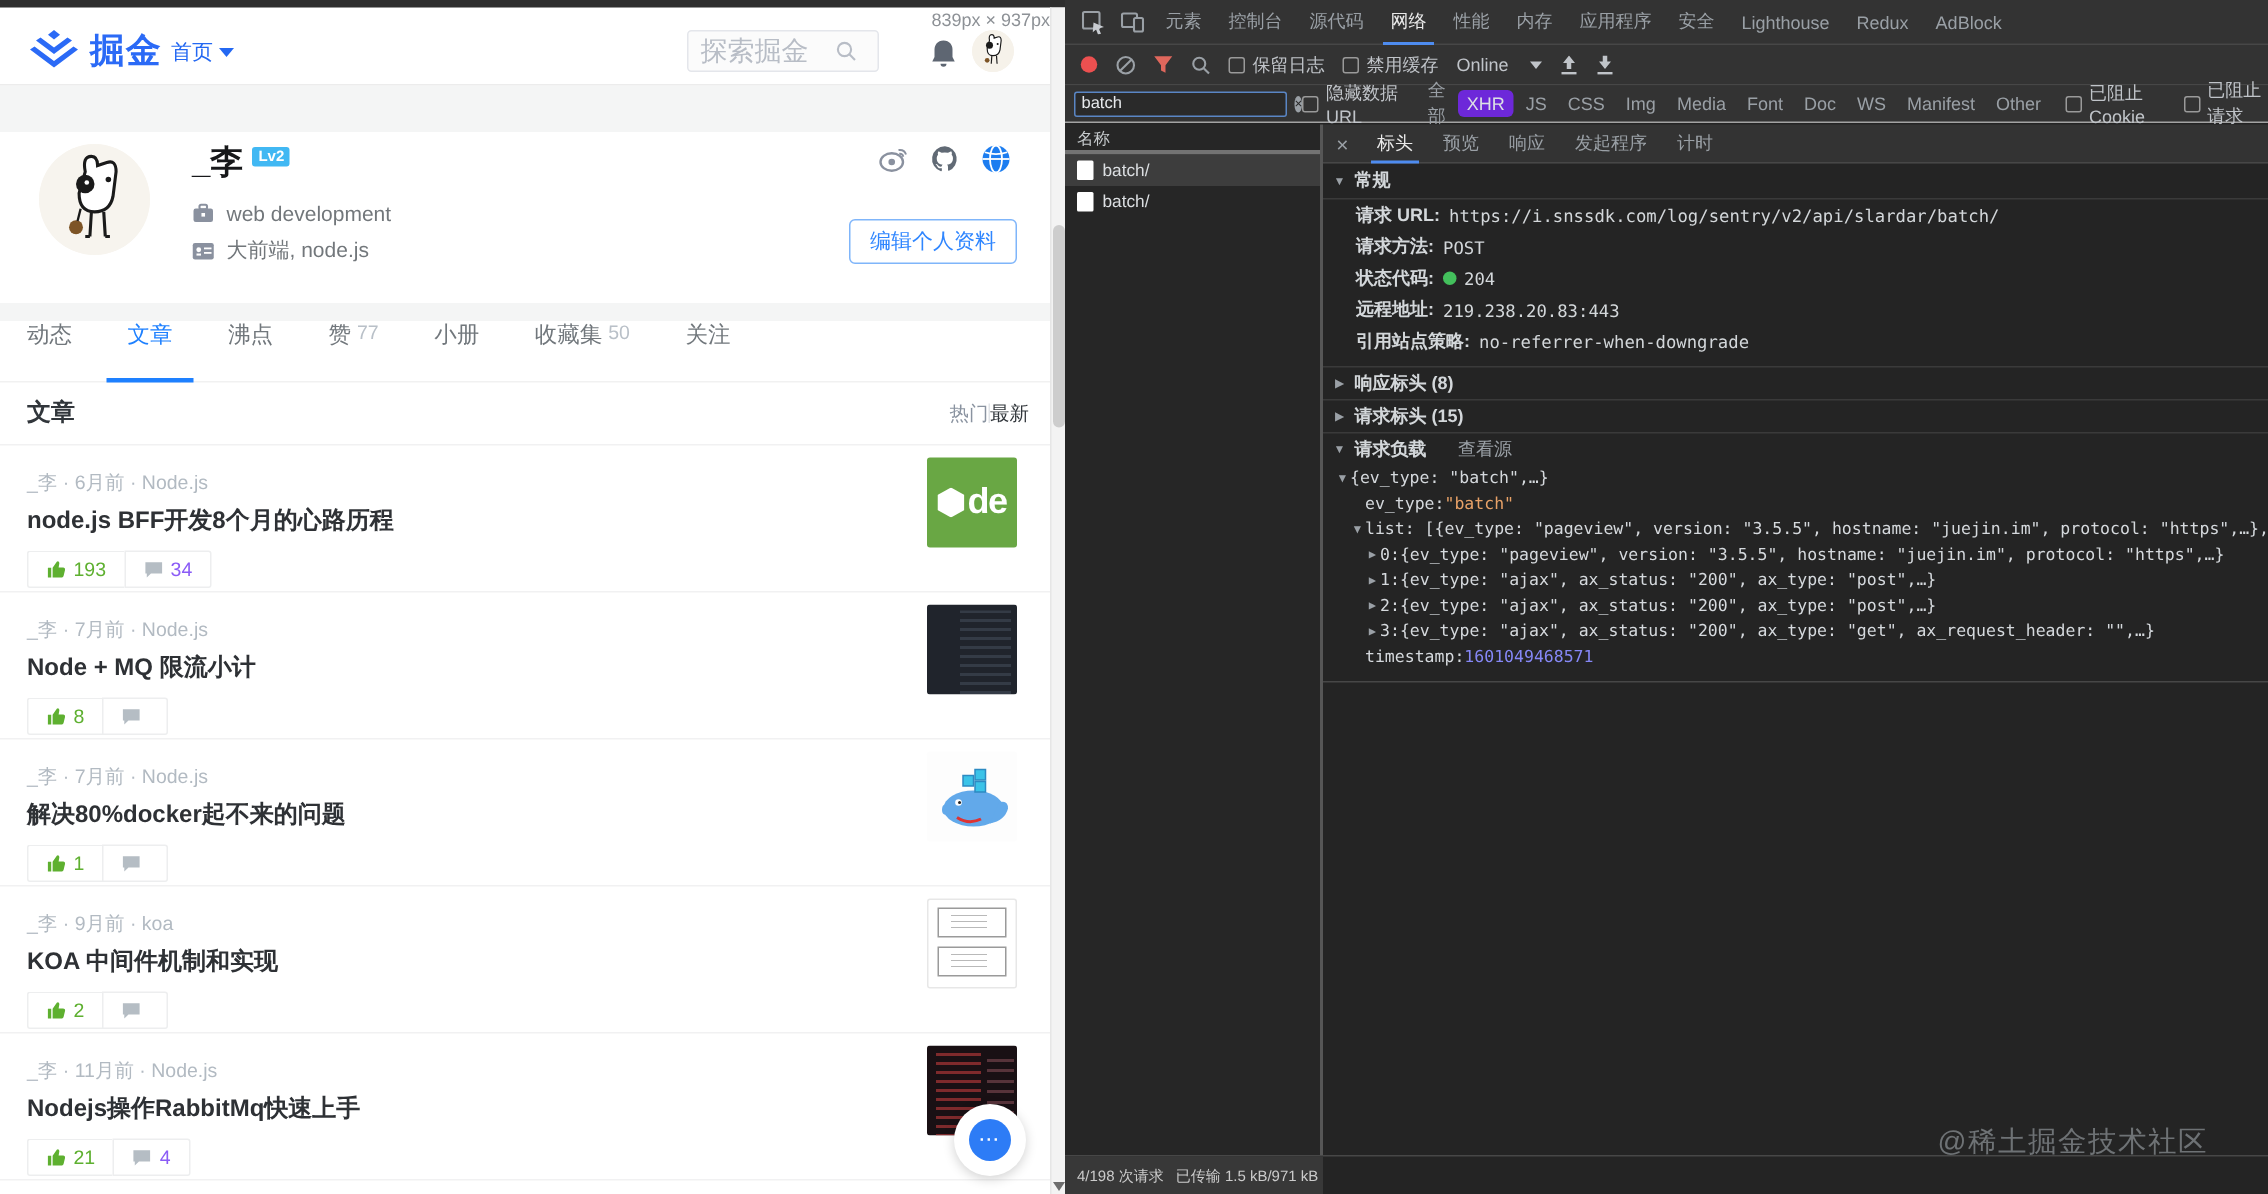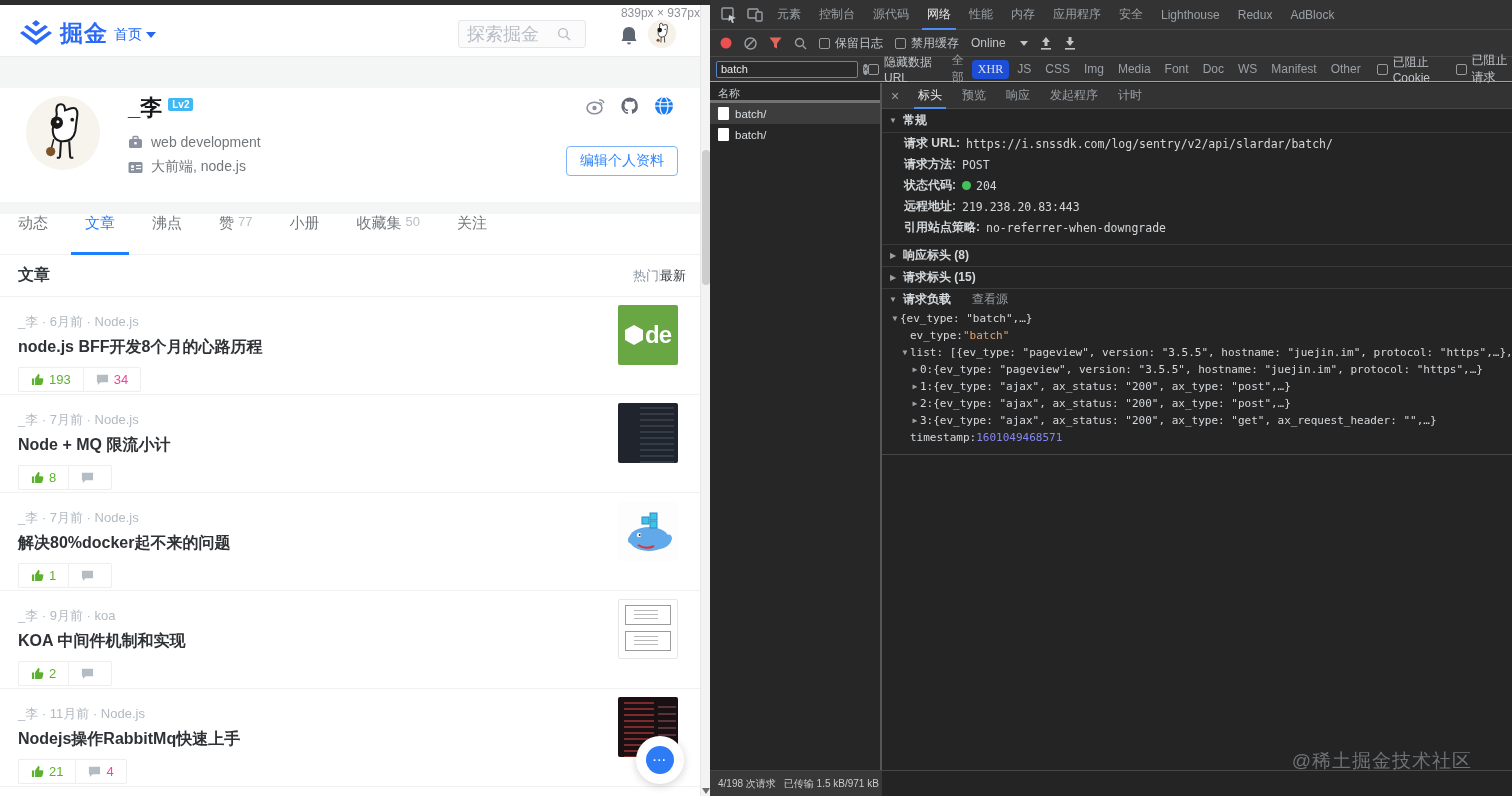--- a/index.html
+++ b/index.html
@@ -46,21 +46,21 @@
   .sort-hot { color:#8a93a0; cursor:pointer; }
   .sort-divider { width:1px; height:13px; background:#e1e4e8; }
   .sort-new { color:#31363b; cursor:pointer; }
 
   .article-row { position:relative; height:98px; border-bottom:1px solid #f1f1f2; padding:16px 100px 0 18px; }
   .a-meta { font-size:13px; color:#b2bac2; }
   .a-title { font-size:16px; font-weight:bold; color:#2e3135; margin-top:6px; white-space:nowrap; }
   .a-actions { display:flex; margin-top:9px; }
   .act-btn { display:flex; align-items:center; gap:5px; border:1px solid #edeeef; background:#fff; padding:3px 12px; font-size:13px; height:25px; cursor:pointer; }
   .act-btn.like { color:#5eb030; border-right:none; border-radius:2px 0 0 2px; }
-  .act-btn.comment { color:#ec4899; border-radius:0 2px 2px 0; }
+  .act-btn.comment { color:#8b5cf6; border-radius:0 2px 2px 0; }
   .a-thumb { position:absolute; right:32px; top:8px; width:60px; height:60px; border-radius:2px; overflow:hidden; }
 
   .thumb-node { background:#69a744; display:flex; align-items:center; justify-content:center; }
   .thumb-node .hex { width:18px; height:20px; background:#fff; clip-path:polygon(50% 0,100% 25%,100% 75%,50% 100%,0 75%,0 25%); margin-right:2px; }
   .thumb-node .txt { color:#fff; font-weight:bold; font-size:24px; letter-spacing:-1px; }
   .thumb-terminal { background:#20242c; background-image:repeating-linear-gradient(180deg,#343b46 0 2px,transparent 2px 6px); background-size:34px 100%; background-position:22px 4px; background-repeat:no-repeat; }
   .thumb-docker { background:#fdfdfd; display:flex; align-items:center; justify-content:center; }
   .thumb-koa { background:#fff; border:1px solid #e7e7e7; padding:5px 6px; display:flex; flex-direction:column; gap:6px; }
   .koa-box { border:1px solid #9a9a9a; height:20px; background:#fff; background-image:repeating-linear-gradient(180deg,#b9b9b9 0 1px,transparent 1px 4px); background-size:24px 12px; background-position:8px 4px; background-repeat:no-repeat; }
   .thumb-code-dark { background:#191014; background-image:repeating-linear-gradient(180deg,#7e2a2c 0 2px,transparent 2px 6px),repeating-linear-gradient(180deg,#57333a 0 2px,transparent 2px 7px); background-size:30px 56px,18px 44px; background-position:6px 5px,40px 9px; background-repeat:no-repeat; }
@@ -85,21 +85,21 @@
   .cbx { width:11px; height:11px; border:1px solid #9a9a9a; border-radius:2px; background:transparent; flex:none; }
   .cbx-group { display:flex; align-items:center; gap:5px; color:#c0c4c9; cursor:pointer; }
   .dt-select { display:flex; align-items:center; gap:14px; color:#c0c4c9; cursor:pointer; }
   .caret-sm { width:0; height:0; border-left:4px solid transparent; border-right:4px solid transparent; border-top:5px solid #c0c4c9; }
 
   .dt-filterbar { display:flex; align-items:center; height:25px; background:#333333; border-bottom:1px solid #a3a3a3; padding-left:6px; gap:10px; }
   .flt-input { width:142px; height:17px; background:#2a2a2a; border:1px solid #5a86c5; border-radius:2px; display:flex; align-items:center; padding:0 4px; }
   .flt-input input { flex:1; background:transparent; border:none; outline:none; color:#e8eaed; font-size:11px; font-family:inherit; }
   .clear-circ { width:11px; height:11px; border-radius:50%; background:#9aa0a6; color:#2a2a2a; font-size:9px; line-height:11px; text-align:center; cursor:pointer; }
   .pill { padding:2px 6px; border-radius:4px; color:#9aa0a6; cursor:pointer; }
-  .pill.active { background:#1d4ed8; color:#dde1e5;font-family:Liberation Serif, serif; }
+  .pill.active { background:#6d28d9; color:#dde1e5; }
   .pill-row { display:flex; align-items:center; gap:2px; }
 
   .dt-body { position:absolute; top:83px; left:0; right:0; bottom:26px; display:flex; }
   .req-col { width:172px; flex:none; background:#262626; border-right:2px solid #565656; }
   .req-head { height:20px; line-height:20px; padding-left:8px; color:#c6cacd; font-size:11px; border-bottom:3px solid #737373; }
   .req-row { height:21px; display:flex; align-items:center; gap:6px; padding-left:8px; color:#dcdfe2; font-size:11.5px; cursor:pointer; }
   .req-row.selected { background:#3d3d3d; }
   .file-ico { width:11px; height:13px; background:#fff; border-radius:1px; flex:none; }
 
   .detail-col { flex:1; display:flex; flex-direction:column; background:#242424; }

